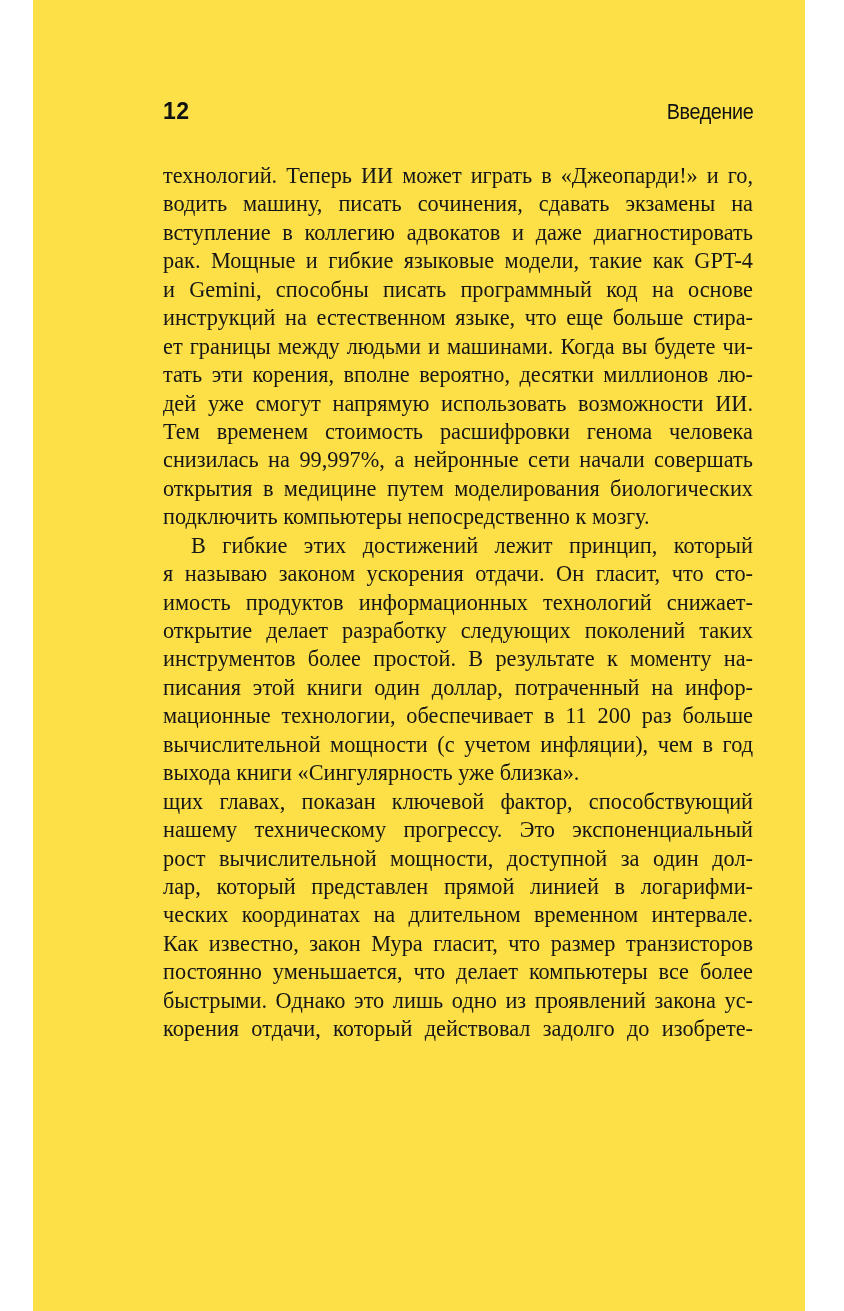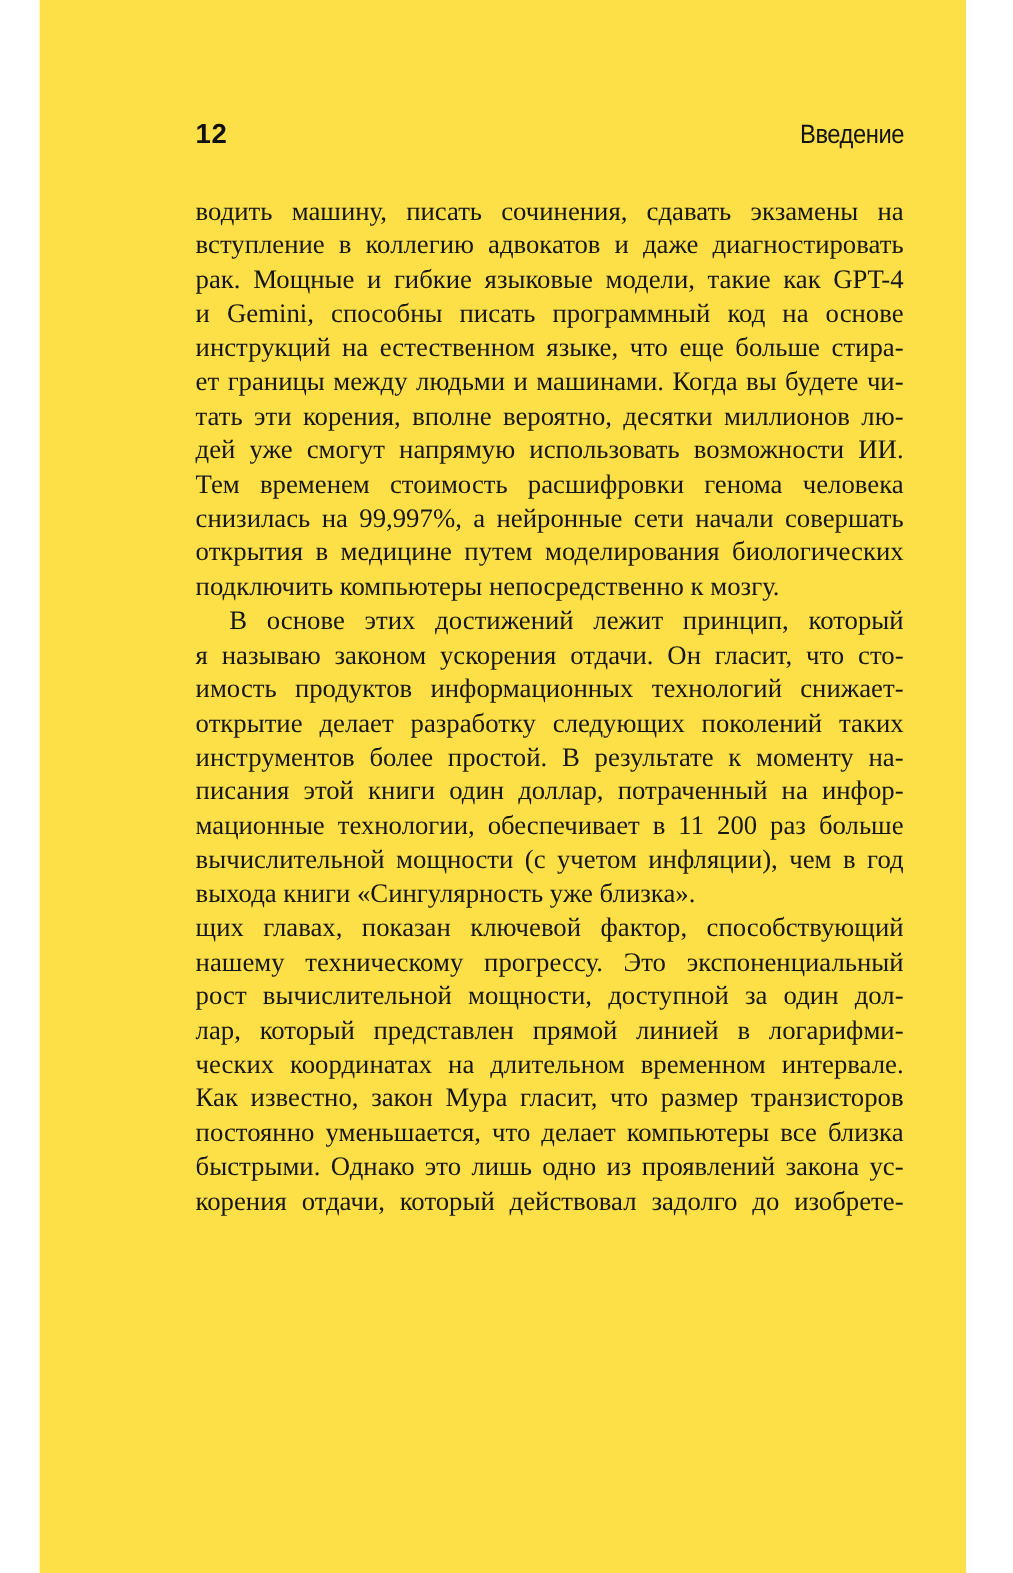--- a/index.html
+++ b/index.html
@@ -65,44 +65,45 @@
 </style>
 </head>
 <body>
 
 <div class="page">
   <div class="running-header">
     <span class="page-number">12</span>
     <span class="section-title">Введение</span>
   </div>
   <div class="body-text" id="body-text">
+      <div class="line">технологий. Теперь ИИ может играть в «Джеопарди!» и го,</div>
       <div class="line">водить машину, писать сочинения, сдавать экзамены на</div>
       <div class="line">вступление в коллегию адвокатов и даже диагностировать</div>
       <div class="line">рак. Мощные и гибкие языковые модели, такие как GPT-4</div>
       <div class="line">и Gemini, способны писать программный код на основе</div>
       <div class="line">инструкций на естественном языке, что еще больше стира-</div>
       <div class="line">ет границы между людьми и машинами. Когда вы будете чи-</div>
       <div class="line">тать эти корения, вполне вероятно, десятки миллионов лю-</div>
       <div class="line">дей уже смогут напрямую использовать возможности ИИ.</div>
       <div class="line">Тем временем стоимость расшифровки генома человека</div>
       <div class="line">снизилась на 99,997%, а нейронные сети начали совершать</div>
       <div class="line">открытия в медицине путем моделирования биологических</div>
       <div class="line para-end">подключить компьютеры непосредственно к мозгу.</div>
-      <div class="line indent">В основе этих достижений лежит принцип, который</div>
+      <div class="line indent">В гибкие этих достижений лежит принцип, который</div>
       <div class="line">я называю законом ускорения отдачи. Он гласит, что сто-</div>
       <div class="line">имость продуктов информационных технологий снижает-</div>
       <div class="line">открытие делает разработку следующих поколений таких</div>
       <div class="line">инструментов более простой. В результате к моменту на-</div>
       <div class="line">писания этой книги один доллар, потраченный на инфор-</div>
       <div class="line">мационные технологии, обеспечивает в 11 200 раз больше</div>
       <div class="line">вычислительной мощности (с учетом инфляции), чем в год</div>
       <div class="line para-end">выхода книги «Сингулярность уже близка».</div>
       <div class="line">щих главах, показан ключевой фактор, способствующий</div>
       <div class="line">нашему техническому прогрессу. Это экспоненциальный</div>
       <div class="line">рост вычислительной мощности, доступной за один дол-</div>
       <div class="line">лар, который представлен прямой линией в логарифми-</div>
       <div class="line">ческих координатах на длительном временном интервале.</div>
       <div class="line">Как известно, закон Мура гласит, что размер транзисторов</div>
-      <div class="line">постоянно уменьшается, что делает компьютеры все близка</div>
+      <div class="line">постоянно уменьшается, что делает компьютеры все более</div>
       <div class="line">быстрыми. Однако это лишь одно из проявлений закона ус-</div>
       <div class="line">корения отдачи, который действовал задолго до изобрете-</div>
     </div>
 </div>
 
 </body></html>

